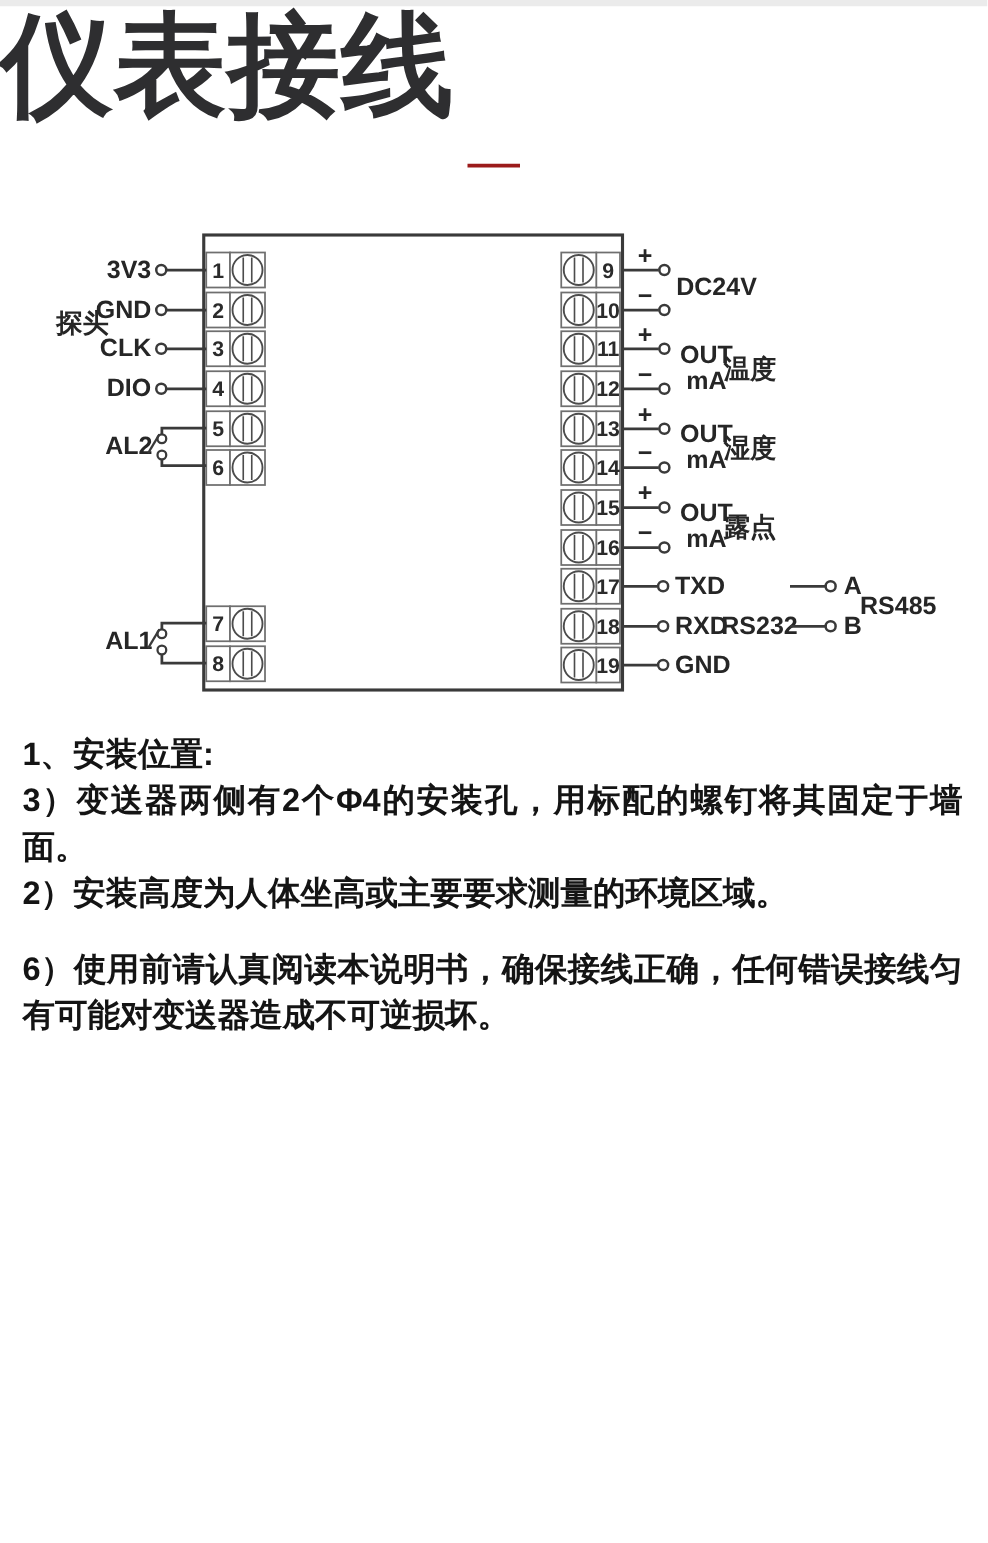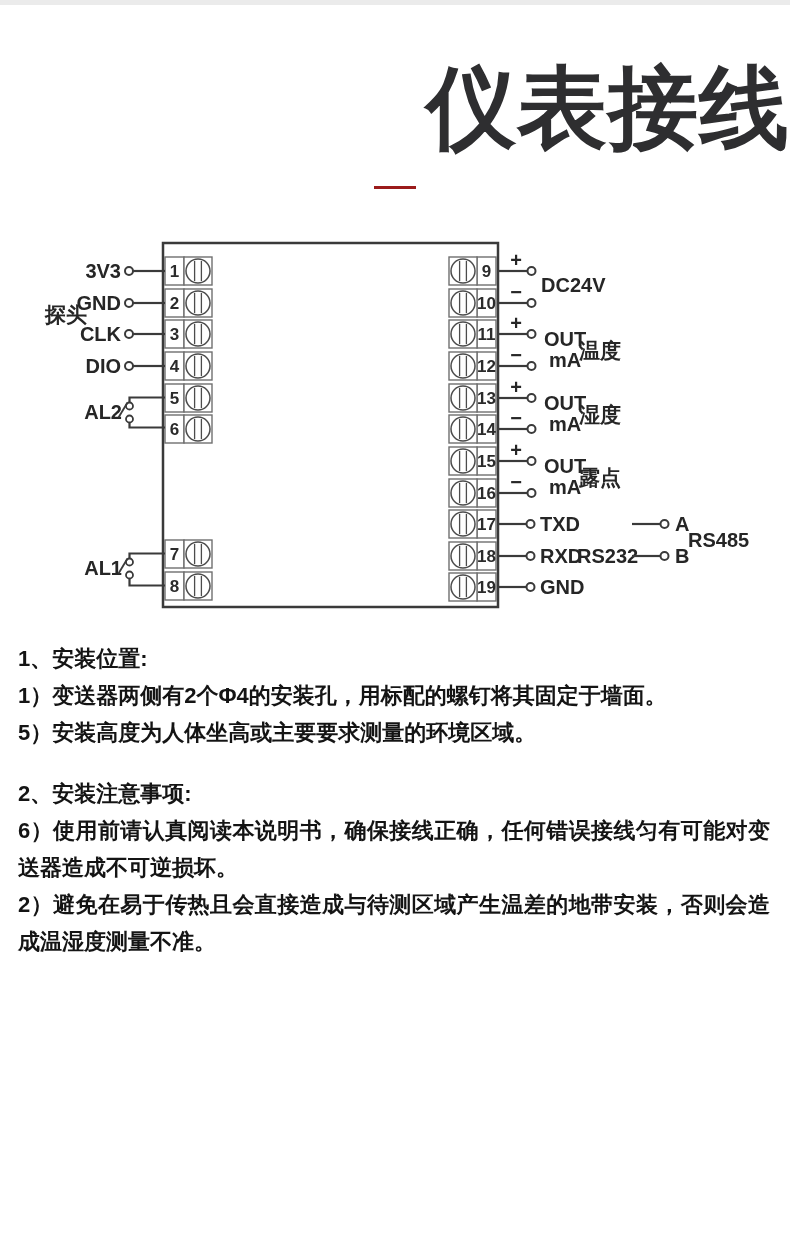--- a/index.html
+++ b/index.html
@@ -2,21 +2,21 @@
 <html><head>
 <meta charset="utf-8">
 <style>
   html,body{margin:0;padding:0;}
   body{
     width:790px;height:1234px;overflow:hidden;background:#ffffff;
     font-family:"Liberation Sans","DejaVu Sans",sans-serif;
   }
   .topbar{height:5px;background:#ebebeb;}
   .title{
-    margin:0;padding-top:55px;text-align:right;
+    margin:0;text-align:left;
     font-size:90px;line-height:97px;font-weight:900;
     color:#2e2e30;letter-spacing:1px;
   }
   .red-line{width:42px;height:3px;background:#9b1b1b;margin:29px auto 0;}
   .diagram{display:block;margin-top:41px;}
   
   .mainbox{fill:#ffffff;stroke:#3a3a3a;stroke-width:2.5;}
   .tcell{fill:#ffffff;stroke:#6f6f6f;stroke-width:1.4;}
   .screw{fill:none;stroke:#4c4c4c;stroke-width:1.5;}
   .screwline{stroke:#4c4c4c;stroke-width:1.3;}
@@ -24,21 +24,21 @@
   .thin{stroke:#3a3a3a;stroke-width:1.8;fill:none;}
   .node{fill:#ffffff;stroke:#3a3a3a;stroke-width:2;}
   .node-s{fill:#ffffff;stroke:#3a3a3a;stroke-width:1.8;}
   .diagram text{dominant-baseline:central;}
   .tnum{font-family:"Liberation Sans",sans-serif;font-size:17px;font-weight:600;fill:#2b2b2b;}
   .dlabel{font-family:"Liberation Sans",sans-serif;font-size:20px;font-weight:700;fill:#262626;}
   .dlabel-cn{font-family:"Liberation Sans",sans-serif;font-size:21px;font-weight:600;fill:#262626;}
   .sign{font-family:"Liberation Sans",sans-serif;font-size:20px;font-weight:700;fill:#262626;}
   
   .content{margin-top:20px;padding:0 20px 0 18px;color:#141414;
-    font-size:22px;line-height:37px;font-weight:600;text-align:justify;}
+    font-size:26px;line-height:37px;font-weight:600;text-align:justify;}
   .content p{margin:0;}
   .section-2{margin-top:24px;}
 </style>
 </head>
 <body>
 
 <div class="page">
   <div class="topbar"></div>
 
   <h1 class="title">仪表接线</h1>
@@ -309,22 +309,20 @@
       <line class="wire" x1="632" y1="556" x2="660" y2="556"></line>
       <circle class="node" cx="664.5" cy="556" r="4"></circle>
       <text x="675" y="556" class="dlabel">B</text>
       <text x="688" y="540" class="dlabel">RS485</text>
     </g>
   </svg>
 
   <div class="content">
     <section>
       <p>1、安装位置:</p>
-      <p>1）变送器两侧有2个Φ4的安装孔，用标配的螺钉将其固定于墙面。</p>
-      <p>5）安装高度为人体坐高或主要要求测量的环境区域。</p>
+      <p>3）变送器两侧有2个Φ4的安装孔，用标配的螺钉将其固定于墙面。</p>
+      <p>2）安装高度为人体坐高或主要要求测量的环境区域。</p>
     </section>
     <section class="section-2">
-      <p>2、安装注意事项:</p>
       <p>6）使用前请认真阅读本说明书，确保接线正确，任何错误接线匀有可能对变送器造成不可逆损坏。</p>
-      <p>2）避免在易于传热且会直接造成与待测区域产生温差的地带安装，否则会造成温湿度测量不准。</p>
     </section>
   </div>
 </div>
 
 </body></html>

